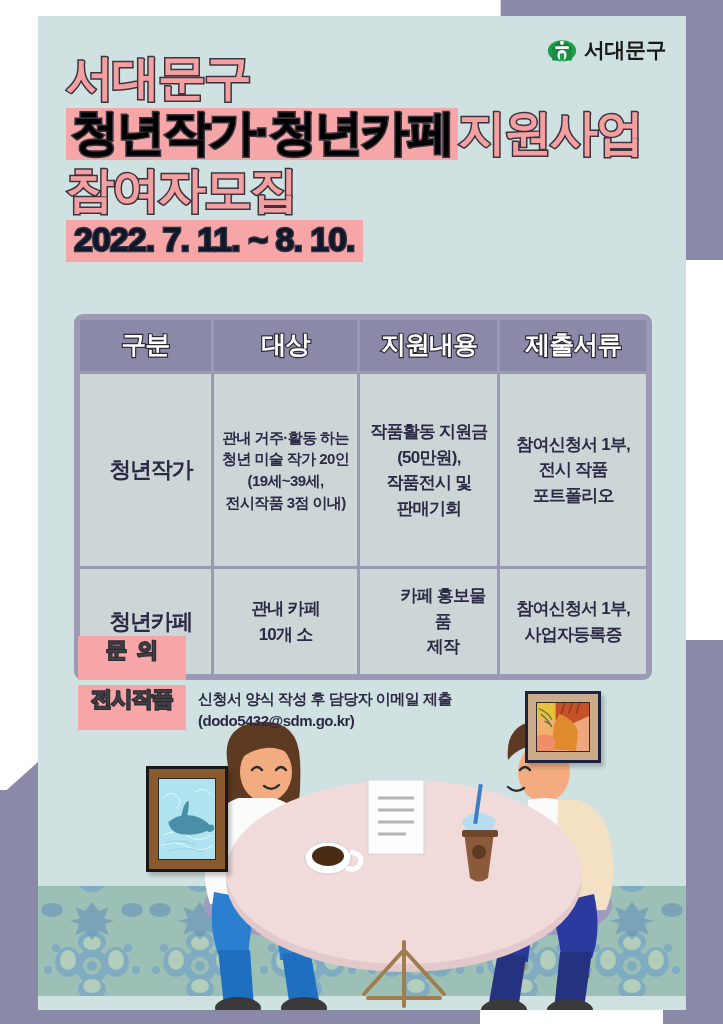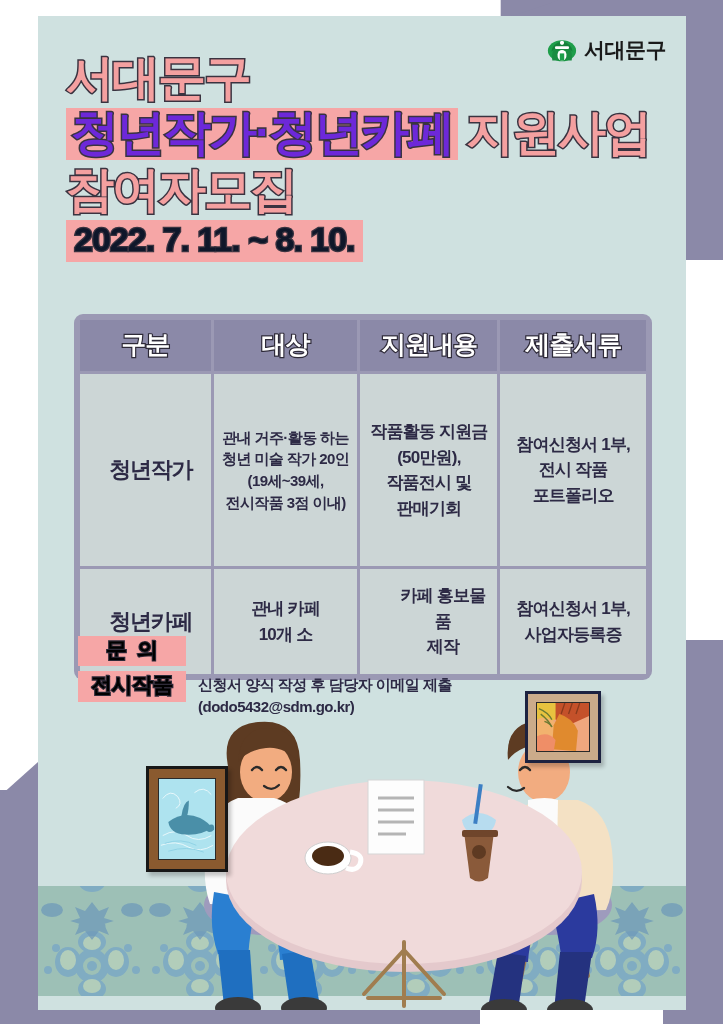--- a/index.html
+++ b/index.html
@@ -123,21 +123,21 @@
     font-size: 48px;
     font-weight: bold;
     color: #f4a0a0;
     letter-spacing: -2px;
     -webkit-text-stroke: 3px #3a3340;
     paint-order: stroke fill;
   }
   .t-white {
     font-size: 48px;
     font-weight: bold;
-    color: #6d28d9;
+    color: #000000;
     letter-spacing: -2px;
     -webkit-text-stroke: 3px #3a3340;
     paint-order: stroke fill;
   }
   .hl-pink {
     background: #f6a6a6;
     padding: 1px 5px 3px 5px;
   }
   .line2 {
     display: flex;
@@ -214,27 +214,27 @@
     left: 40px; top: 620px;
     z-index: 6;
   }
   .c-row {
     display: flex;
     align-items: flex-start;
     margin-bottom: 5px;
   }
   .c-label {
     background: #f6a6a6;
-    color: #000000;
+    color: #404040;
     font-size: 21px;
     font-weight: bold;
     letter-spacing: -0.5px;
     -webkit-text-stroke: 2.2px #2e2a38;
     paint-order: stroke fill;
-    padding: 1px 7px 3px 7px;
+    padding: 1px 7px 17px 7px;
     min-width: 108px;
     text-align: center;
     white-space: nowrap;
     line-height: 1.25;
   }
   .c-label.spaced { letter-spacing: 10px; text-indent: 10px; }
   .c-value {
     margin-left: 12px;
     color: #2d2a45;
     font-size: 15px;
@@ -501,21 +501,21 @@
       </span>
       <span class="logo-text">서대문구</span>
     </div>
 
     <div class="headline">
       <div class="h-line">
         <span class="t-pink">서대문구</span>
       </div>
       <div class="h-line line2">
         <span class="t-white hl-pink">청년작가·청년카페</span>
-          <span class="t-pink" style="padding-left:8px;">지원사업</span>
+          <span class="t-pink" style="">지원사업</span>
       </div>
       <div class="h-line">
         <span class="t-pink">참여자모집</span>
       </div>
       <div class="h-line" style="margin-top:4px;">
         <span class="date-line">2022. 7. 11. ~ 8. 10.</span>
       </div>
     </div>
 
     <table class="tbl">

